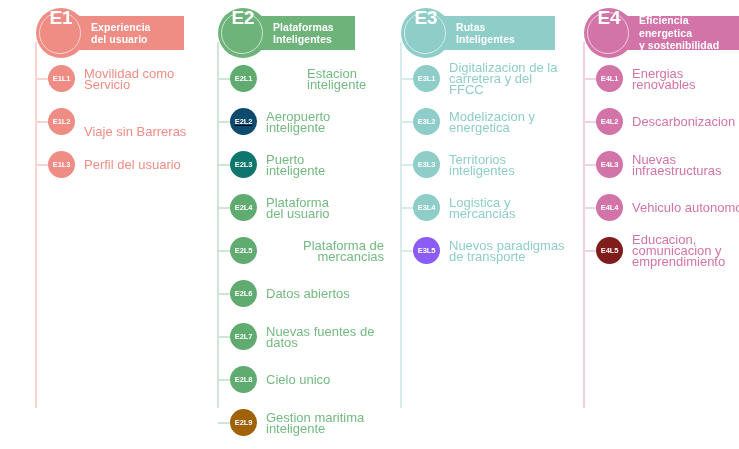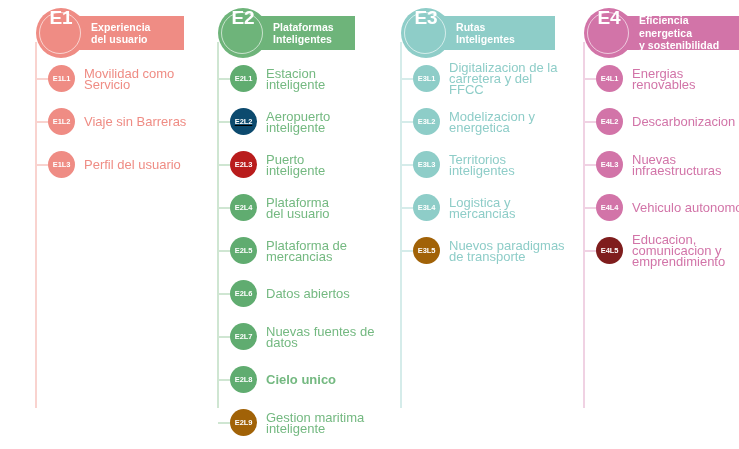--- a/index.html
+++ b/index.html
@@ -161,21 +161,21 @@
           <span class="sub-circle-label">E1L1</span>
         </div>
         <div class="sub-text" style="color: rgb(239, 140, 132);">Movilidad como
 Servicio</div>
       </div>
       <div class="sub-item" style="top: 108px;">
         <div class="connector" style="background: rgb(249, 211, 207);"></div>
         <div class="sub-circle" style="background: rgb(239, 140, 132);">
           <span class="sub-circle-label">E1L2</span>
         </div>
-        <div class="sub-text" style="color: rgb(239, 140, 132);">Viaje sin Barreras</div>
+        <div class="sub-text" style="color: rgb(239, 140, 132); margin-top: 10px;">Viaje sin Barreras</div>
       </div>
       <div class="sub-item" style="top: 151px;">
         <div class="connector" style="background: rgb(249, 211, 207);"></div>
         <div class="sub-circle" style="background: rgb(239, 140, 132);">
           <span class="sub-circle-label">E1L3</span>
         </div>
         <div class="sub-text" style="color: rgb(239, 140, 132);">Perfil del usuario</div>
       </div>
     </div>
     <div class="column" style="left: 217px;">
@@ -188,53 +188,53 @@
         <div class="header-circle" style="background: rgb(110, 180, 122);">
           <span class="header-circle-label">E2</span>
         </div>
         <div class="header-circle-ring"></div>
       </div>
       <div class="sub-item" style="top: 65px;">
         <div class="connector" style="background: rgb(207, 230, 210);"></div>
         <div class="sub-circle" style="background: rgb(96, 172, 112);">
           <span class="sub-circle-label">E2L1</span>
         </div>
-        <div class="sub-text" style="color: rgb(116, 185, 129);">Estacion
+        <div class="sub-text" style="color: rgb(116, 185, 129); margin-left: 41px;">Estacion
 inteligente</div>
       </div>
       <div class="sub-item" style="top: 108px;">
         <div class="connector" style="background: rgb(207, 230, 210);"></div>
         <div class="sub-circle" style="background: #0c4a6e; text-decoration: underline;">
           <span class="sub-circle-label">E2L2</span>
         </div>
         <div class="sub-text" style="color: rgb(116, 185, 129);">Aeropuerto
 inteligente</div>
       </div>
       <div class="sub-item" style="top: 151px;">
         <div class="connector" style="background: rgb(207, 230, 210);"></div>
-        <div class="sub-circle" style="background: #b91c1c;">
+        <div class="sub-circle" style="background: #0f766e;">
           <span class="sub-circle-label">E2L3</span>
         </div>
         <div class="sub-text" style="color: rgb(116, 185, 129);">Puerto
 inteligente</div>
       </div>
       <div class="sub-item" style="top: 194px;">
         <div class="connector" style="background: rgb(207, 230, 210);"></div>
         <div class="sub-circle" style="background: rgb(96, 172, 112); justify-content: center;">
           <span class="sub-circle-label">E2L4</span>
         </div>
         <div class="sub-text" style="color: rgb(116, 185, 129);">Plataforma
 del usuario</div>
       </div>
       <div class="sub-item" style="top: 237px;">
         <div class="connector" style="background: rgb(207, 230, 210);"></div>
         <div class="sub-circle" style="background: rgb(96, 172, 112);">
           <span class="sub-circle-label">E2L5</span>
         </div>
-        <div class="sub-text" style="color: rgb(116, 185, 129);">Plataforma de
+        <div class="sub-text" style="color: rgb(116, 185, 129); text-align: right;">Plataforma de
 mercancias</div>
       </div>
       <div class="sub-item" style="top: 280px;">
         <div class="connector" style="background: rgb(207, 230, 210);"></div>
         <div class="sub-circle" style="background: rgb(96, 172, 112);">
           <span class="sub-circle-label">E2L6</span>
         </div>
         <div class="sub-text" style="color: rgb(116, 185, 129);">Datos abiertos</div>
       </div>
       <div class="sub-item" style="top: 323px;">
@@ -243,21 +243,21 @@
           <span class="sub-circle-label">E2L7</span>
         </div>
         <div class="sub-text" style="color: rgb(116, 185, 129);">Nuevas fuentes de
 datos</div>
       </div>
       <div class="sub-item" style="top: 366px;">
         <div class="connector" style="background: rgb(207, 230, 210);"></div>
         <div class="sub-circle" style="background: rgb(96, 172, 112);">
           <span class="sub-circle-label">E2L8</span>
         </div>
-        <div class="sub-text" style="color: rgb(116, 185, 129); font-weight: bold;">Cielo unico</div>
+        <div class="sub-text" style="color: rgb(116, 185, 129);">Cielo unico</div>
       </div>
       <div class="sub-item" style="top: 409px;">
         <div class="connector" style="background: rgb(207, 230, 210);"></div>
         <div class="sub-circle" style="background: #a16207;">
           <span class="sub-circle-label">E2L9</span>
         </div>
         <div class="sub-text" style="color: rgb(116, 185, 129);">Gestion maritima
 inteligente</div>
       </div>
     </div>
@@ -300,21 +300,21 @@
       <div class="sub-item" style="top: 194px;">
         <div class="connector" style="background: rgb(213, 236, 234);"></div>
         <div class="sub-circle" style="background: rgb(142, 205, 200);">
           <span class="sub-circle-label">E3L4</span>
         </div>
         <div class="sub-text" style="color: rgb(142, 205, 200);">Logistica y
 mercancias</div>
       </div>
       <div class="sub-item" style="top: 237px;">
         <div class="connector" style="background: rgb(213, 236, 234);"></div>
-        <div class="sub-circle" style="background: #a16207;">
+        <div class="sub-circle" style="background: #8b5cf6;">
           <span class="sub-circle-label">E3L5</span>
         </div>
         <div class="sub-text" style="color: rgb(142, 205, 200);">Nuevos paradigmas
 de transporte</div>
       </div>
     </div>
     <div class="column" style="left: 583px;">
       <div class="axis-line" style="background: rgb(240, 210, 227); top: 42px; height: 366px;"></div>
       <div class="header">
         <div class="header-bar" style="background: rgb(210, 116, 168); width: 140px;">

